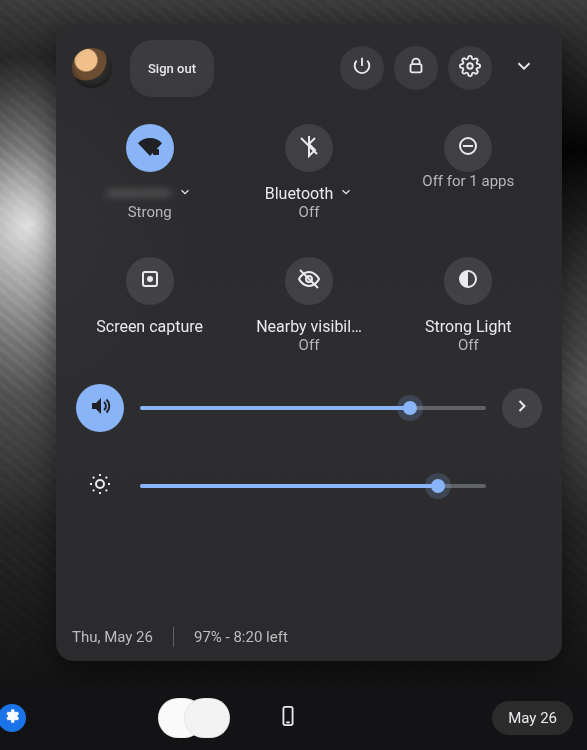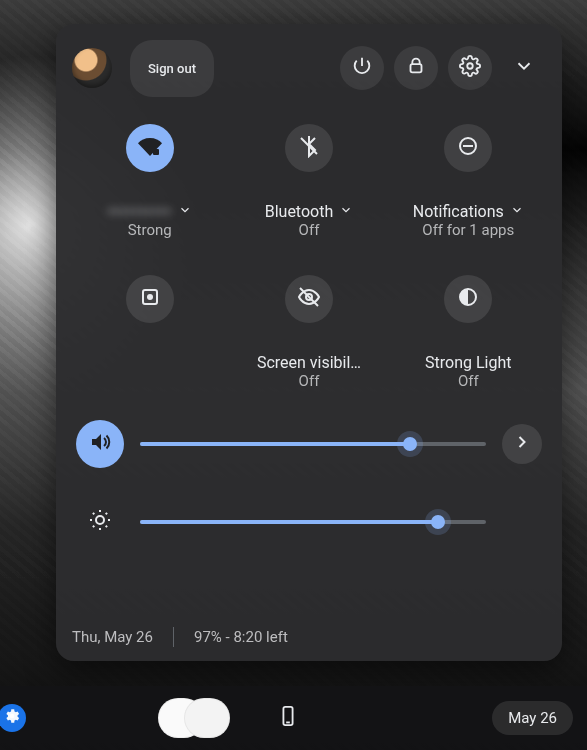--- a/index.html
+++ b/index.html
@@ -98,21 +98,21 @@
       display: flex; align-items: center; justify-content: center;
       cursor: pointer;
     }
     .tile-btn.on { background: #8ab4f8; }
     .tile-btn svg { width: 24px; height: 24px; }
     .tile-btn .fill-dark { fill:#202124; }
     .tile-btn .stroke-light { stroke:#e8eaed; fill:none; stroke-width:2;}
     .tile-btn .fill-light { fill:#e8eaed; }
 
     .tile-title-row{
-      margin-top: 30px;
+      margin-top: 12px;
       display:flex; align-items:center; gap:6px;
       color:#e8eaed; font-size:16px;
       max-width:100%;
     }
     .tile-title-row .caret svg{width:14px;height:14px; stroke:#e8eaed; fill:none; stroke-width:2;}
     .tile-title { white-space: nowrap; overflow:hidden; text-overflow:ellipsis; max-width:130px;}
     .tile-title.blur { filter: blur(4px); letter-spacing:1px;}
     .tile-sub {
       margin-top: 0;
       color:#b6b7b9; font-size:15px;
@@ -285,52 +285,49 @@
 
     <div class="tile">
       <div class="tile-btn">
         <span>
           <svg viewBox="0 0 24 24">
               <circle class="stroke-light" cx="12" cy="12" r="8"></circle>
               <line class="stroke-light" x1="7" y1="12" x2="17" y2="12"></line>
             </svg>
         </span>
       </div>
-      <div class="tile-title-row">
-        <span class="tile-title">Notifications</span>
-        <span class="caret"><svg viewBox="0 0 24 24">
-              <polyline points="6 9 12 15 18 9"></polyline>
-            </svg></span>
-      </div>
       <div class="tile-sub">Off for 1 apps</div>
     </div>
 
     <div class="tile">
       <div class="tile-btn">
         <span>
           <svg viewBox="0 0 24 24">
               <rect class="stroke-light" x="5" y="5" width="14" height="14" rx="2"></rect>
               <circle class="fill-light" cx="12" cy="12" r="3"></circle>
             </svg>
         </span>
+      </div>
+      <div class="tile-title-row">
+        <span class="tile-title" style="white-space:normal; line-height:1.25;">Screen capture</span>
       </div>
     </div>
 
     <div class="tile">
       <div class="tile-btn">
         <span>
           <svg viewBox="0 0 24 24">
               <path class="stroke-light" d="M2 12s3.5-7 10-7 10 7 10 7-3.5 7-10 7S2 12 2 12z"></path>
               <circle class="stroke-light" cx="12" cy="12" r="3"></circle>
               <line class="stroke-light" x1="3" y1="3" x2="21" y2="21"></line>
             </svg>
         </span>
       </div>
       <div class="tile-title-row">
-        <span class="tile-title">Screen visibil…</span>
+        <span class="tile-title">Nearby visibil…</span>
       </div>
       <div class="tile-sub">Off</div>
     </div>
 
     <div class="tile">
       <div class="tile-btn">
         <span>
           <svg viewBox="0 0 24 24">
               <circle class="stroke-light" cx="12" cy="12" r="8"></circle>
               <path class="fill-light" d="M12 4a8 8 0 0 0 0 16z"></path>

